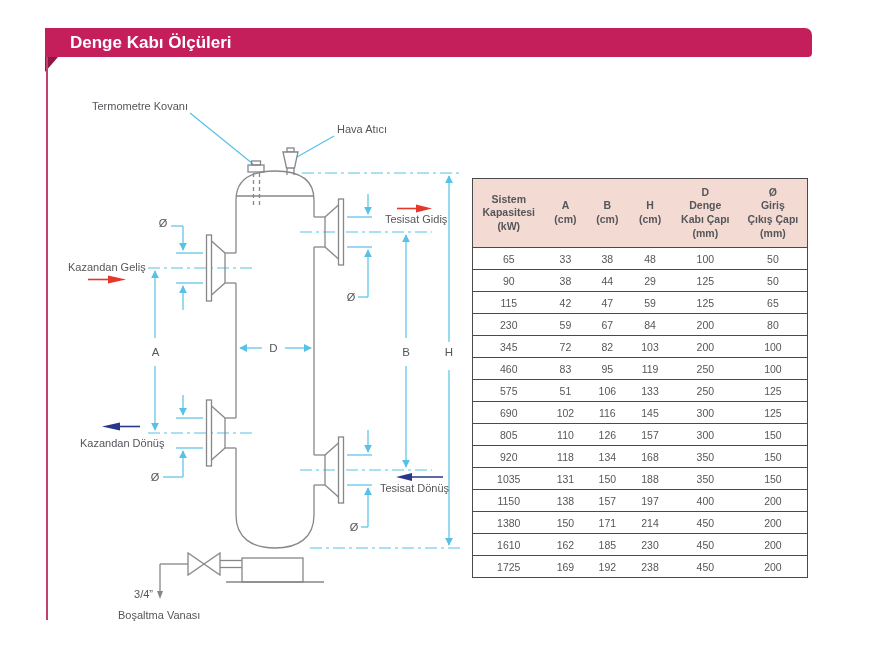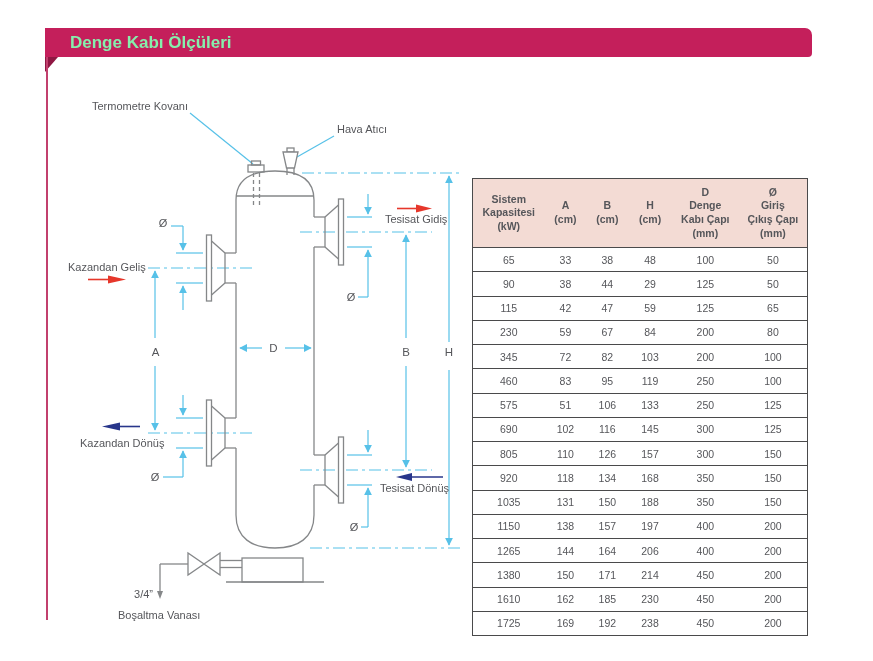--- a/index.html
+++ b/index.html
@@ -1,25 +1,25 @@
 <!DOCTYPE html>
 <html><head>
 <meta charset="utf-8">
 <style>
   html,body{margin:0;padding:0;}
   body{width:873px;height:661px;background:#ffffff;position:relative;overflow:hidden;
        font-family:"Liberation Sans", sans-serif;}
   .ribbon{position:absolute;left:45px;top:28px;width:767px;height:29px;background:#c41f5b;
           border-radius:0 7px 4px 0;display:flex;align-items:center;}
-  .ribbon span{color:#86efac;font-weight:bold;font-size:17px;padding-left:25px;}
+  .ribbon span{color:#ffffff;font-weight:bold;font-size:17px;padding-left:25px;}
   .ribbon-fold{position:absolute;left:45px;top:57px;width:0;height:0;
                border-top:15px solid #8f1743;border-right:13px solid transparent;}
   .left-rule{position:absolute;left:46px;top:57px;width:1.5px;height:563px;background:#c2406e;}
   .diagram{position:absolute;left:40px;top:85px;}
-  .dim-table{position:absolute;left:472px;top:178px;width:336px;height:458px;
+  .dim-table{position:absolute;left:472px;top:178px;width:336px;height:400px;
              border-collapse:collapse;table-layout:fixed;}
   .dim-table th,.dim-table td{border-top:1px solid #4a4a4b;border-bottom:1px solid #4a4a4b;
              text-align:center;vertical-align:middle;color:#55565a;}
   .dim-table{border:1.5px solid #4a4a4b;}
   .dim-table thead th{background:#f3dbd4;font-size:10.5px;font-weight:bold;height:68px;
              line-height:1.3;padding:0;}
   .dim-table tbody td{font-size:10.5px;height:15.9px;padding:0;}
 </style>
 </head>
 <body>
@@ -336,28 +336,20 @@
       </tr>
       <tr>
         <td>1150</td>
         <td>138</td>
         <td>157</td>
         <td>197</td>
         <td>400</td>
         <td>200</td>
       </tr>
       <tr>
-        <td>1265</td>
-        <td>144</td>
-        <td>164</td>
-        <td>206</td>
-        <td>400</td>
-        <td>200</td>
-      </tr>
-      <tr>
         <td>1380</td>
         <td>150</td>
         <td>171</td>
         <td>214</td>
         <td>450</td>
         <td>200</td>
       </tr>
       <tr>
         <td>1610</td>
         <td>162</td>

